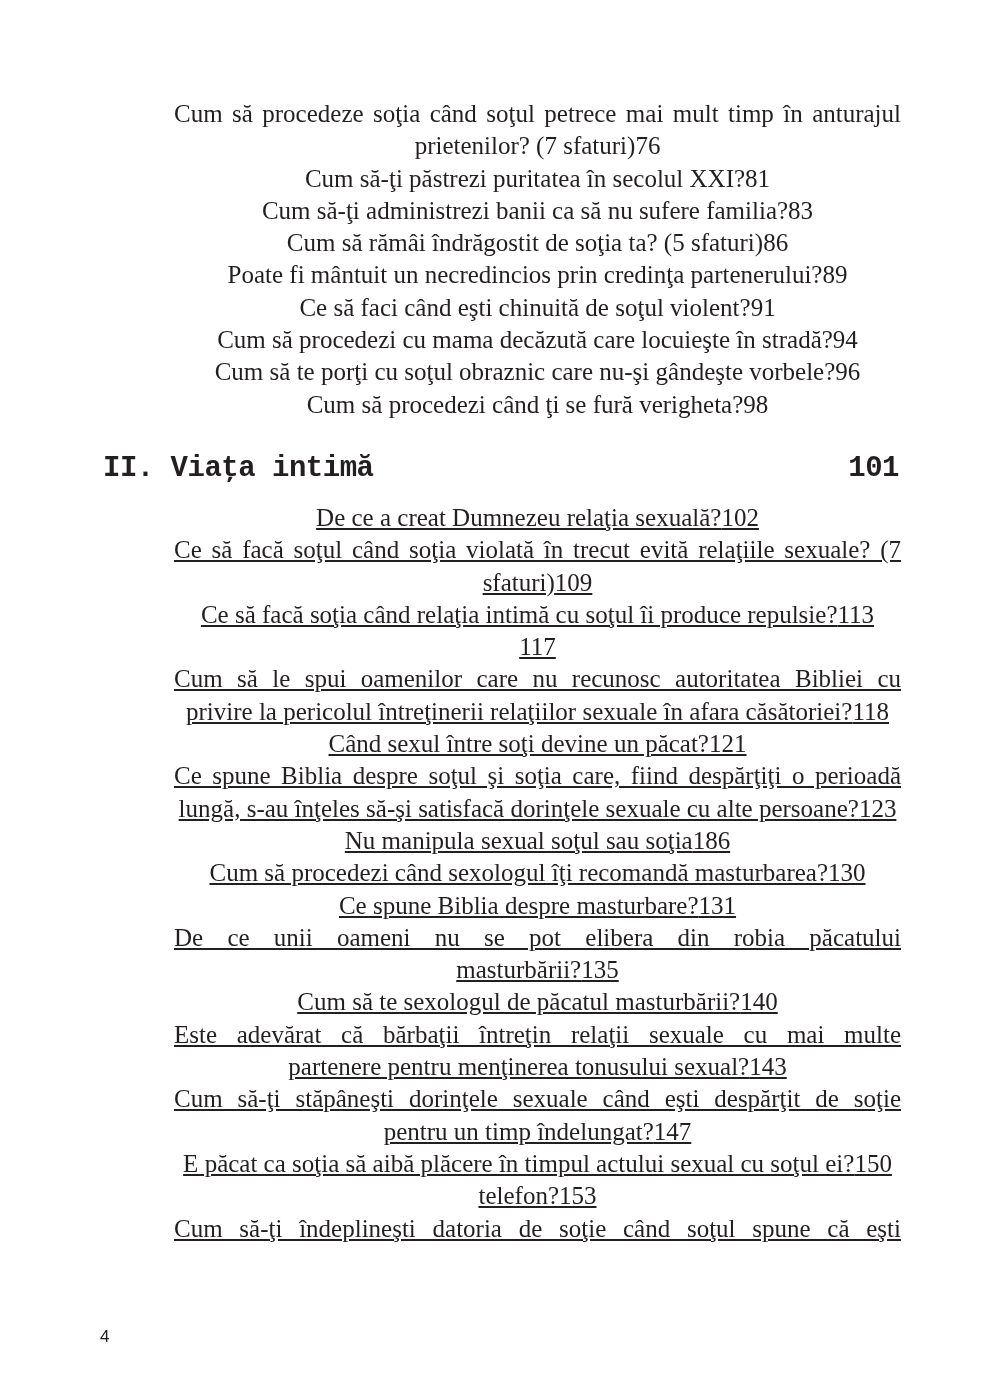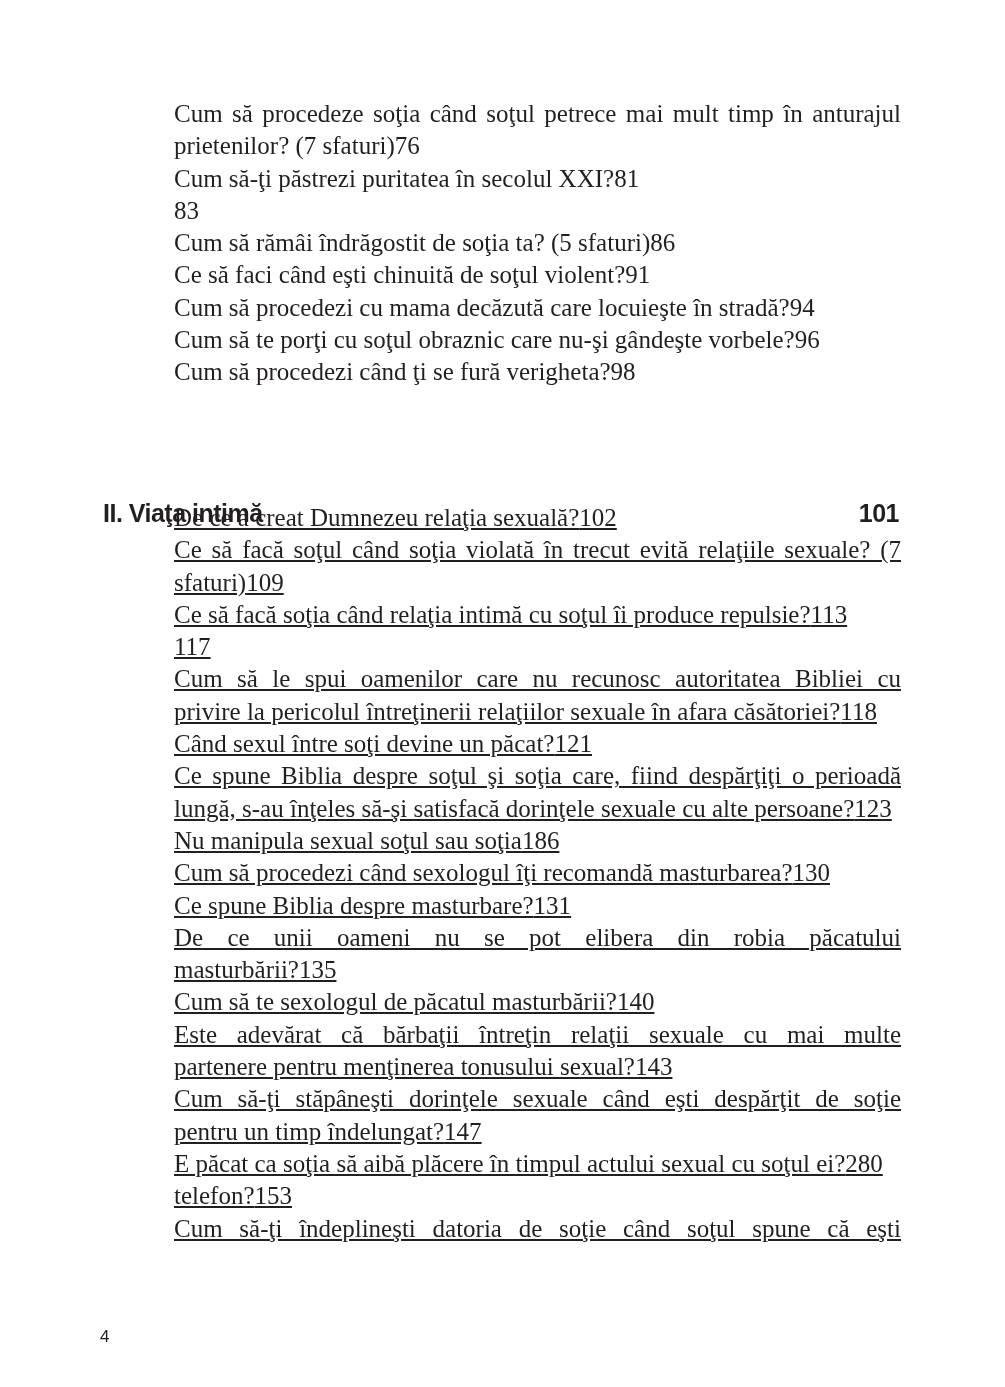--- a/index.html
+++ b/index.html
@@ -1,28 +1,28 @@
 <!DOCTYPE html>
 <html><head>
 <meta charset="utf-8">
 <style>
   html, body { margin: 0; padding: 0; background: #ffffff; }
   body { width: 1005px; height: 1387px; position: relative; overflow: hidden; color: #231f20; }
   .page { position: absolute; left: 0; top: 0; width: 1005px; height: 1387px; }
   .block { position: absolute; left: 174px; width: 727px; }
   .entry { font-family: "Liberation Serif", "DejaVu Serif", serif; font-size: 25px; line-height: 32.3px; }
   .entry .txt { white-space: nowrap; }
-  .row { display: flex; justify-content: flex-start; white-space: nowrap; }
+  .row { display: flex; justify-content: center; white-space: nowrap; }
   .justify { text-align: justify; text-align-last: justify; white-space: normal; }
   .num { text-align: right; }
   .heading {
     position: absolute; left: 103px; width: 796px; top: 449px;
     display: flex; justify-content: space-between;
-    font-family: Liberation Sans, sans-serif; font-weight: bold;
-    font-size: 25px; line-height: 40px; letter-spacing: -0.5px; margin-top: 44px;
+    font-family: Liberation Mono, monospace; font-weight: bold;
+    font-size: 29px; line-height: 40px; letter-spacing: -0.5px;
   }
   .folio {
     position: absolute; left: 100px; top: 1327px;
     font-family: "Liberation Sans", "DejaVu Sans", sans-serif; font-size: 17px;
   }
 </style>
 </head>
 <body>
 
 <div class="page">
@@ -35,27 +35,34 @@
         </div>
       </div>
       <div class="entry">
         <div class="row">
           <span class="txt">Cum să-ţi păstrezi puritatea în secolul XXI?</span>
           <span class="num">81</span>
         </div>
       </div>
       <div class="entry">
         <div class="row">
+          <span class="txt">Cum să-ţi administrezi banii ca să nu sufere familia?</span>
           <span class="num">83</span>
         </div>
       </div>
       <div class="entry">
         <div class="row">
           <span class="txt">Cum să rămâi îndrăgostit de soţia ta? (5 sfaturi)</span>
           <span class="num">86</span>
+        </div>
+      </div>
+      <div class="entry">
+        <div class="row">
+          <span class="txt">Poate fi mântuit un necredincios prin credinţa partenerului?</span>
+          <span class="num">89</span>
         </div>
       </div>
       <div class="entry">
         <div class="row">
           <span class="txt">Ce să faci când eşti chinuită de soţul violent?</span>
           <span class="num">91</span>
         </div>
       </div>
       <div class="entry">
         <div class="row">
@@ -168,21 +175,21 @@
       <div class="entry">
         <div class="justify">Cum să-ţi stăpâneşti dorinţele sexuale când eşti despărţit de soţie</div>
         <div class="row">
           <span class="txt">pentru un timp îndelungat?</span>
           <span class="num">147</span>
         </div>
       </div>
       <div class="entry">
         <div class="row">
           <span class="txt">E păcat ca soţia să aibă plăcere în timpul actului sexual cu soţul ei?</span>
-          <span class="num">280</span>
+          <span class="num">150</span>
         </div>
       </div>
       <div class="entry">
         <div class="row">
           <span class="txt">telefon?</span>
           <span class="num">153</span>
         </div>
       </div>
       <div class="entry">
         <div class="justify">Cum să-ţi îndeplineşti datoria de soţie când soţul spune că eşti</div>

